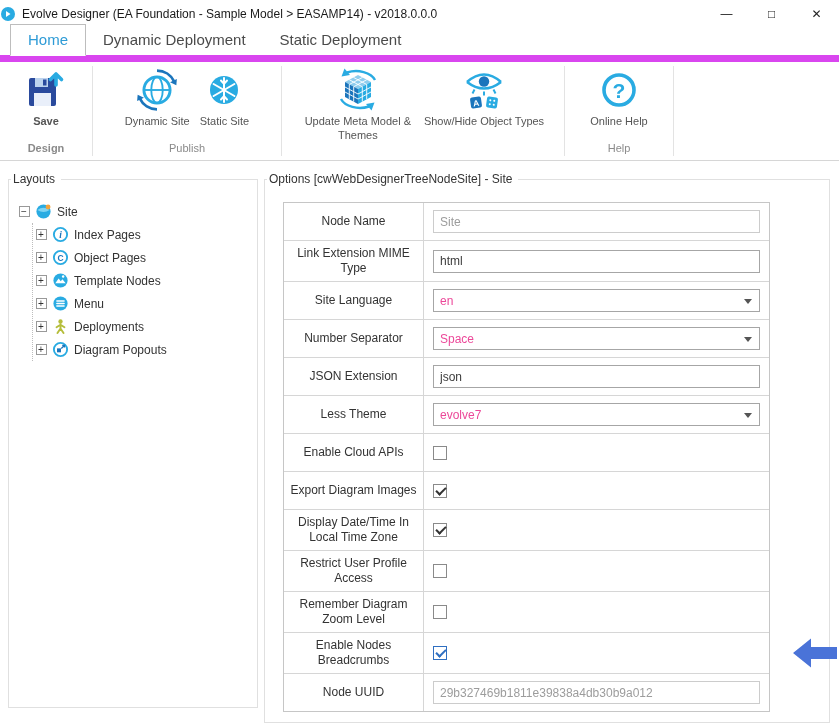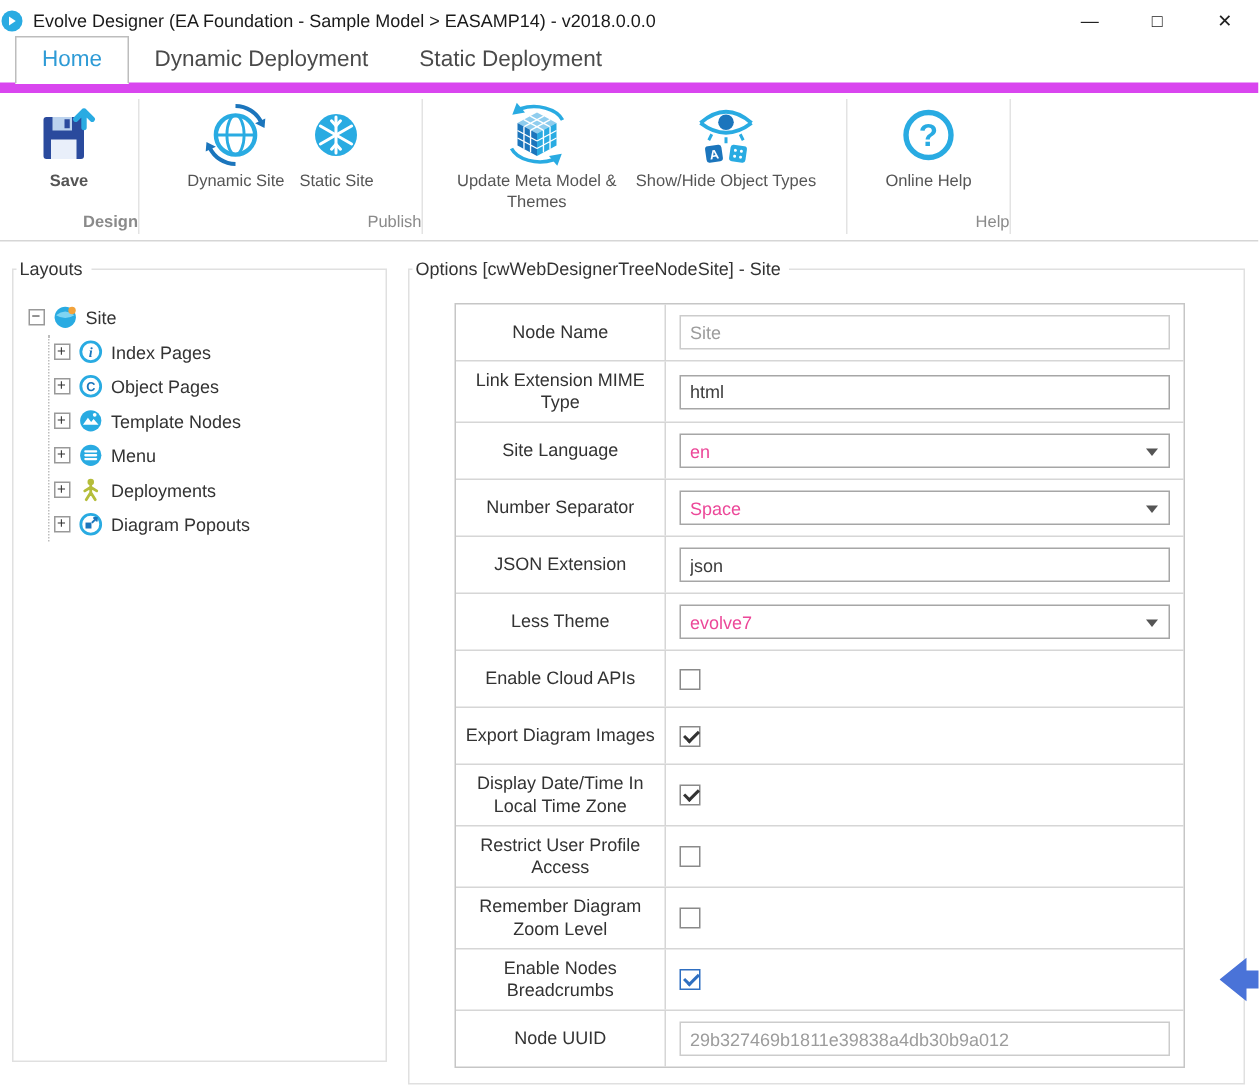--- a/index.html
+++ b/index.html
@@ -20,42 +20,42 @@
 
   
   .ribbon { display:flex; height:99px; border-bottom:1px solid #d6d6d6; background:#fff; }
   .ribbon-group { display:flex; flex-direction:column; }
   .rg-design { width:92px;font-weight:bold; } .rg-publish { width:188px; } .rg-admin { width:282px; } .rg-help { width:108px; }
   .group-buttons { flex:1; display:flex; justify-content:center; align-items:flex-start; padding-top:3px; gap:2px; }
   .ribbon-btn { display:flex; flex-direction:column; align-items:center; padding:1px 4px; }
   .ribbon-btn .icon { height:48px; display:flex; align-items:center; justify-content:center; }
   .ribbon-btn .lbl { font-size:11px; color:#555; text-align:center; line-height:1.25; margin-top:1px; }
   .lbl-narrow { max-width:112px; }
-  .group-name { height:18px; text-align:right; font-size:11px; color:#8a8a8a; }
+  .group-name { height:18px; text-align:center; font-size:11px; color:#8a8a8a; }
   .ribbon-sep { width:1px; background:#e3e3e3; margin:4px 0; }
 
   
-  .main { display:flex; padding:18px 9px 0 8px; gap:14px; align-items:flex-start; }
+  .main { display:flex; padding:18px 9px 0 8px; gap:6px; align-items:flex-start; }
   .groupbox { border:1px solid #e0e0e0; position:relative; padding:16px 8px 10px; background:#fff; }
   .gb-title { position:absolute; top:-8px; left:2px; background:#fff; padding:0 6px 0 2px; font-size:12px; color:#333; white-space:nowrap; }
   .panel-layouts { width:250px; min-height:529px; }
   .panel-options { flex:1; min-height:529px; }
 
   
   .tree { padding:4px 2px; font-size:12px; }
   .tree-item { display:flex; align-items:center; height:23px; white-space:nowrap; }
   .expander { width:11px; height:11px; border:1px solid #999; background:#fff; flex:none; margin-right:5px;
               font-size:10px; line-height:9px; text-align:center; color:#333; position:relative; }
   .expander.plus::before { content:"+"; position:absolute; left:1px; top:0; }
   .expander.minus::before { content:"\2212"; position:absolute; left:1px; top:0; }
   .tree-icon { width:17px; height:17px; flex:none; margin-right:5px; display:flex; align-items:center; justify-content:center; }
   .tree-children { margin-left:13px; padding-left:3px; border-left:1px dotted #bdbdbd; }
 
   
-  .form-table { width:487px; margin:6px 0 0 22px; border:1px solid #c6c6c6; }
+  .form-table { width:487px; margin:6px 0 0 10px; border:1px solid #c6c6c6; }
   .form-row { display:flex; border-bottom:1px solid #d6d6d6; position:relative; }
   .form-row:last-child { border-bottom:none; }
   .form-label { width:140px; flex:none; border-right:1px solid #d6d6d6; display:flex; align-items:center; justify-content:center;
                 text-align:center; padding:5px 5px; font-size:12px; color:#333; min-height:37px; line-height:1.25; }
   .form-field { flex:1; display:flex; align-items:center; padding:5px 9px; }
   .text-input { width:100%; height:23px; border:1px solid #a6a6a6; padding:0 6px; font:12px "Liberation Sans", sans-serif; color:#3c3c3c; background:#fff; outline:none; }
   .text-input.disabled { color:#9c9c9c; border-color:#cccccc; }
   .select { width:100%; height:23px; border:1px solid #a6a6a6; background:#fff; display:flex; align-items:center; padding:0 20px 0 6px; position:relative; font-size:12px; color:#ec4899; }
   .chev { position:absolute; right:7px; top:9px; width:0; height:0; border-left:4px solid transparent; border-right:4px solid transparent; border-top:5px solid #555; }
   .checkbox { width:14px; height:14px; border:1px solid #8a8a8a; background:#fff; position:relative; flex:none; }

